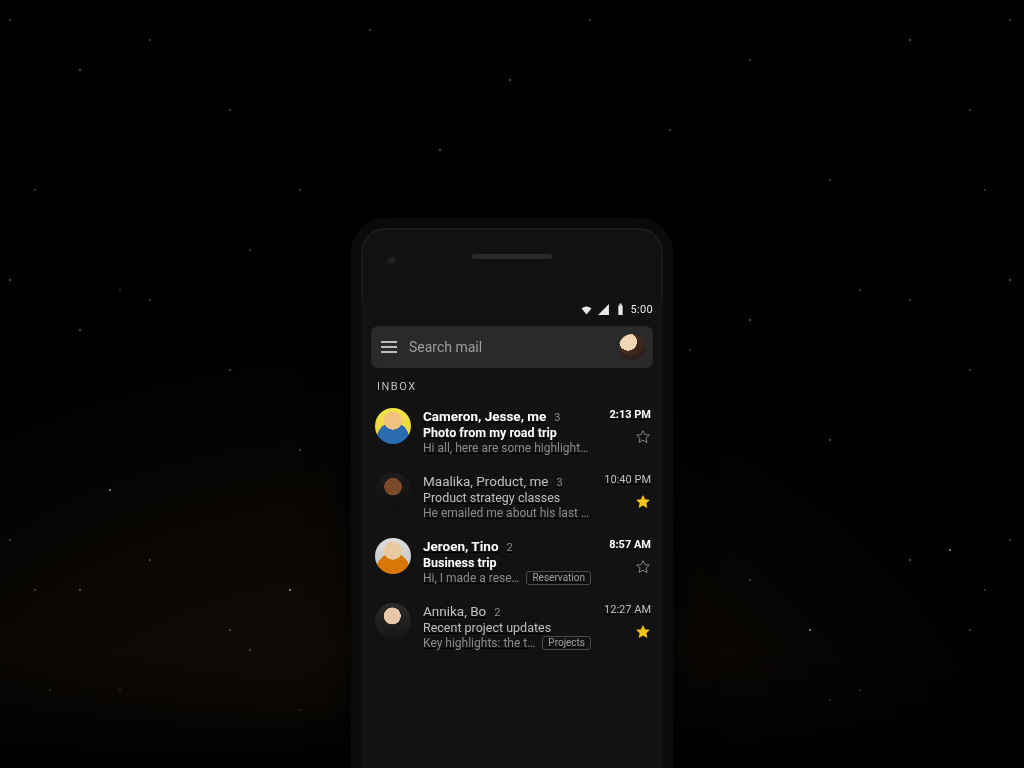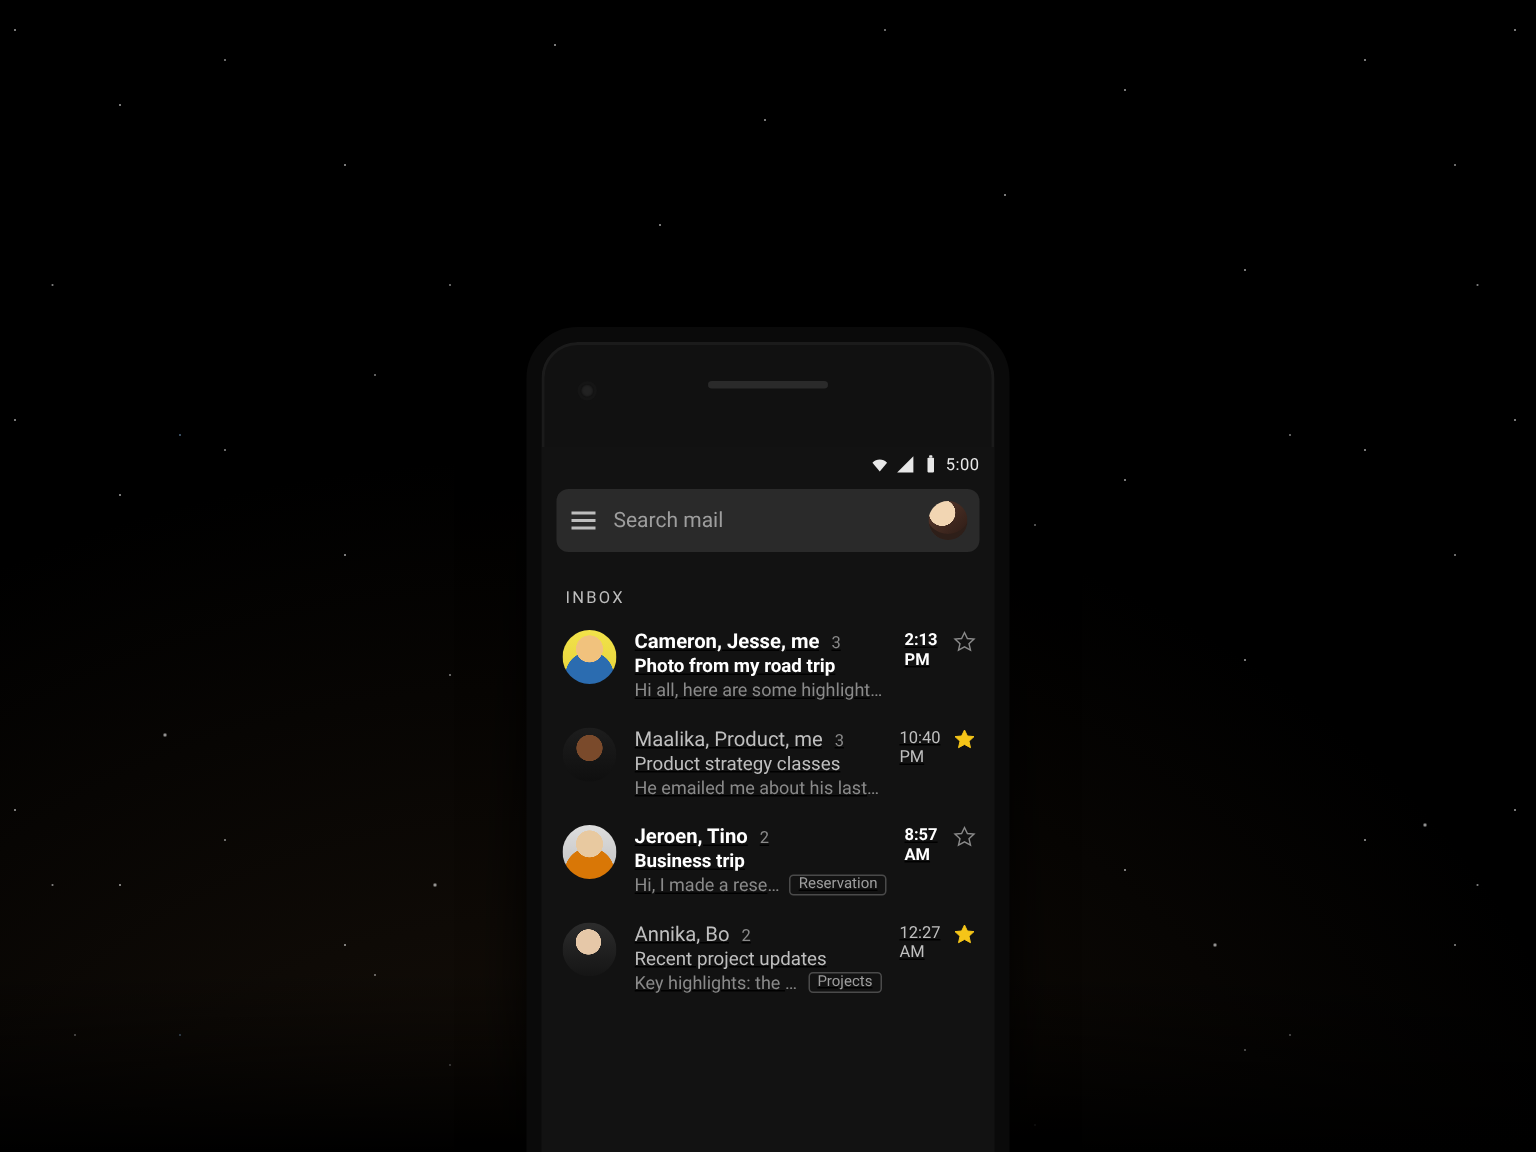--- a/index.html
+++ b/index.html
@@ -74,21 +74,21 @@
   .statusbar {
     height:22px;
     display:flex; justify-content:flex-end; align-items:center;
     gap:4px; padding:0 10px;
     color:#e8e8e8; font-size:11px; letter-spacing:.3px;
   }
   .statusbar .spacer{flex:1}
 
   
   .searchbar {
-    margin:6px 10px 22px;
+    margin:6px 10px 10px;
     height:42px;
     background:#2a2a2a;
     border-radius:8px;
     display:flex; align-items:center;
     padding:0 8px 0 10px;
     gap:12px;
   }
   .hamburger { display:flex; flex-direction:column; gap:3px; cursor:pointer;}
   .hamburger span{ width:16px; height:2px; background:#bdbdbd; }
   .search-text { flex:1; color:#9e9e9e; font-size:14px; }
@@ -134,21 +134,21 @@
   .snippet { font-size:12px; color:#8a8a8a; white-space:nowrap; overflow:hidden; text-overflow:ellipsis; flex:1; min-width:0;}
   .chip {
     font-size:10px; color:#9e9e9e;
     border:1px solid #4a4a4a; border-radius:3px;
     padding:1px 5px; line-height:1;
     white-space:nowrap;
     text-align:right;
   }
   .right {
     flex:0 0 48px;
-    display:flex; flex-direction:row; gap:8px;
+    display:flex; flex-direction:column; align-items:flex-end; gap:8px;
   }
   .time { font-size:11px; color:#bfbfbf; }
   .unread .time { color:#fff; font-weight:700; }
 
   .star { width:16px; height:16px; cursor:pointer; }
   .star svg { width:16px; height:16px; display:block; }
   .star-off svg path { fill:none; stroke:#8a8a8a; stroke-width:1.4; }
   .star-on  svg path { fill:#f5c518; stroke:#f5c518; stroke-width:1; }
 
   

